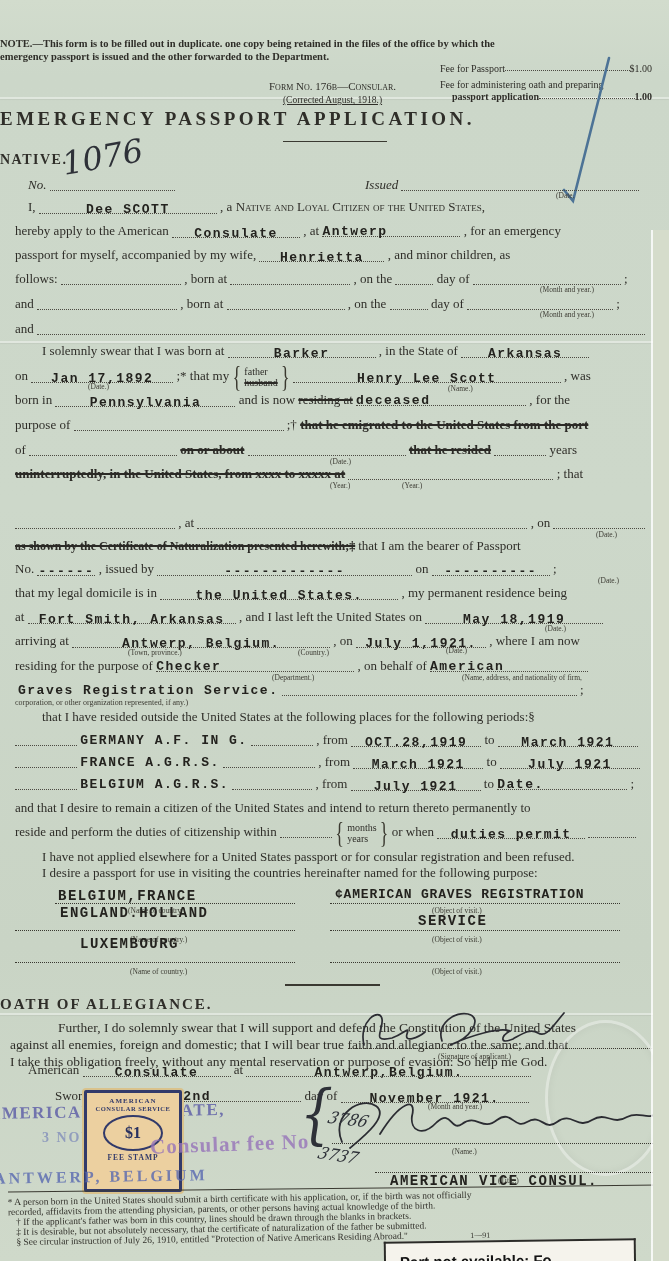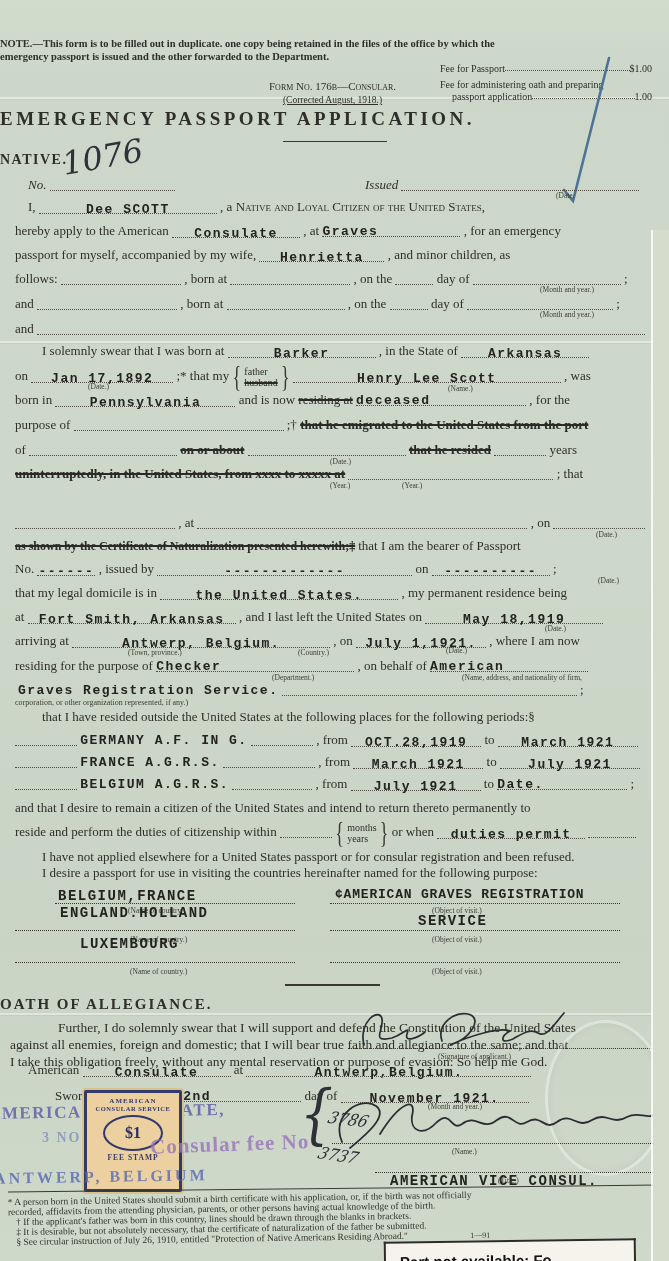--- a/index.html
+++ b/index.html
@@ -43,21 +43,21 @@
 
   <div class="ln c b" style="top:36px;font-size:10.5px;">NOTE.—This form is to be filled out in duplicate. one copy being retained in the files of the office by which the</div>
   <div class="ln c b" style="top:49px;font-size:10.5px;">emergency passport is issued and the other forwarded to the Department.</div>
 
   <div class="ln" style="left:440px;top:61px;width:212px;font-size:10px;display:flex;">
     <span>Fee for Passport</span>
     <span class="dot" style="flex:1;height:9px;"></span>
     <span>$1.00</span>
   </div>
   <div class="ln" style="left:440px;top:77px;font-size:10px;">Fee for administering oath and preparing</div>
-  <div class="ln" style="left:452px;top:89px;width:200px;font-size:10px;display:flex;">
+  <div class="ln" style="left:452px;top:89px;width:200px;font-size:10px;display:flex;font-weight:bold;">
     <span>passport application</span>
     <span class="dot" style="flex:1;height:9px;"></span>
     <span>1.00</span>
   </div>
 
   <div class="ln sc" style="left:225px;top:79px;width:215px;text-align:center;font-size:11px;">Form No. 176b—Consular.</div>
   <div class="ln" style="left:225px;top:93px;width:215px;text-align:center;font-size:9.5px;text-decoration:underline;">(Corrected August, 1918.)</div>
 
   <svg style="left:556px;top:52px;" width="60" height="160">
     <path d="M8,138 L17,149 L53,6" fill="none" stroke="#4d7396" stroke-width="2.6" stroke-linecap="round"></path>
@@ -82,21 +82,21 @@
     <span>I,</span>
     <span class="dot" style="width:178px;"><span class="typed">Dee SCOTT</span></span>
     <span>, a </span>
     <span class="sc">Native and Loyal Citizen of the United States,</span>
   </div>
 
   <div class="ln" style="left:15px;top:223px;">
     <span>hereby apply to the American</span>
     <span class="dot" style="width:128px;"><span class="typed">Consulate</span></span>
     <span>, at</span>
-    <span class="dot" style="width:138px;"><span class="typed" style="float:left;">Graves</span></span>
+    <span class="dot" style="width:138px;"><span class="typed" style="float:left;">Antwerp</span></span>
     <span>, for an emergency</span>
   </div>
 
   <div class="ln" style="left:15px;top:271px;">
     <span>follows:</span>
     <span class="dot" style="width:120px;"></span>
     <span>, born at</span>
     <span class="dot" style="width:120px;"></span>
     <span>, on the</span>
     <span class="dot" style="width:38px;"></span>

